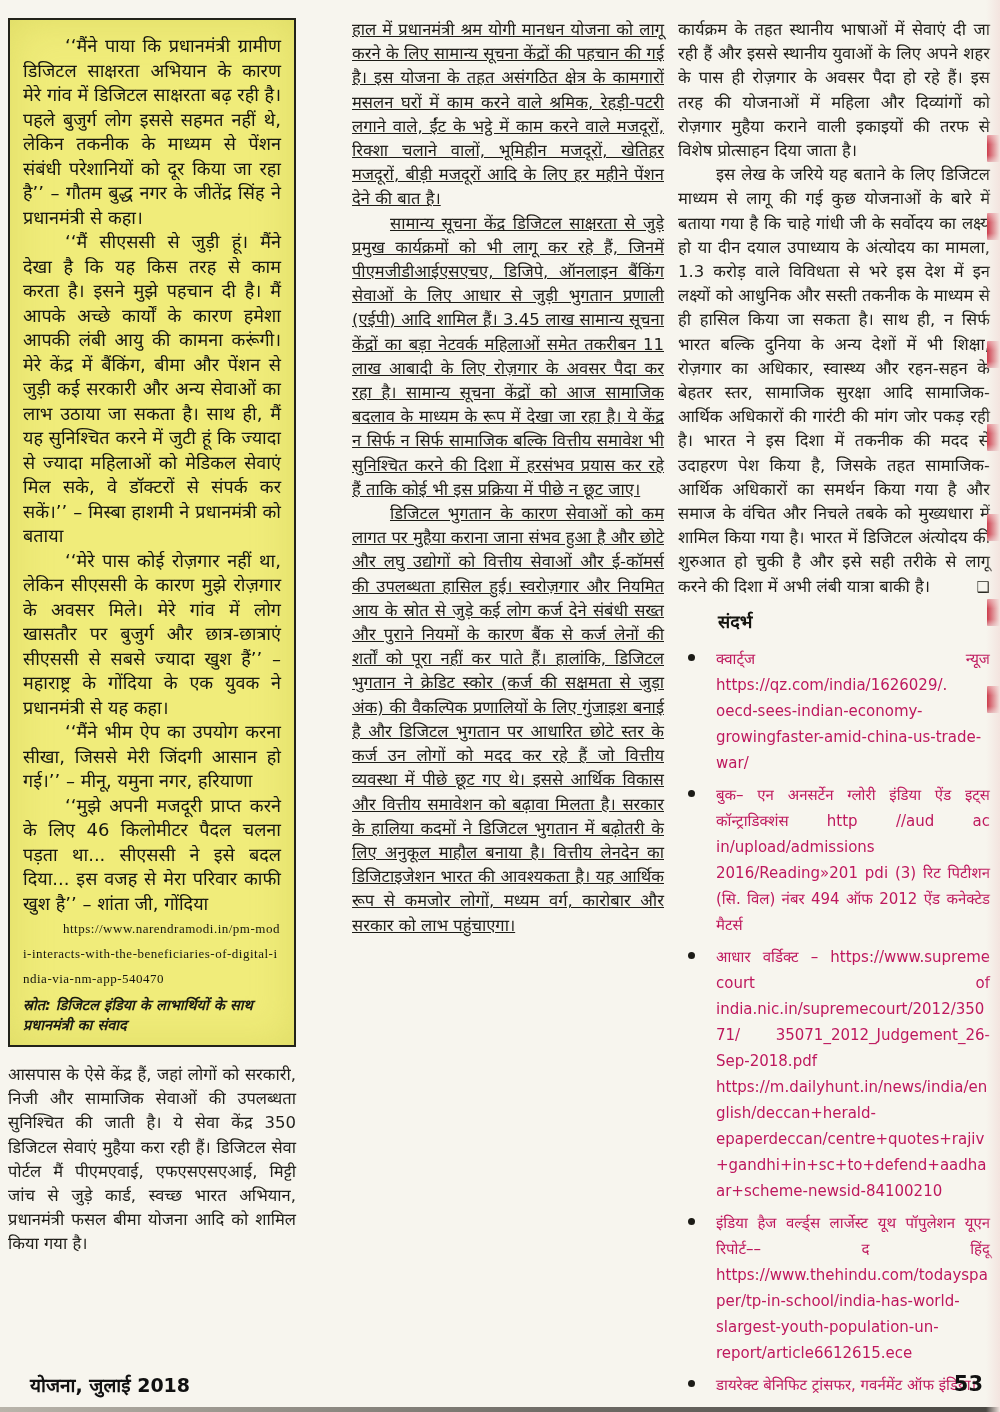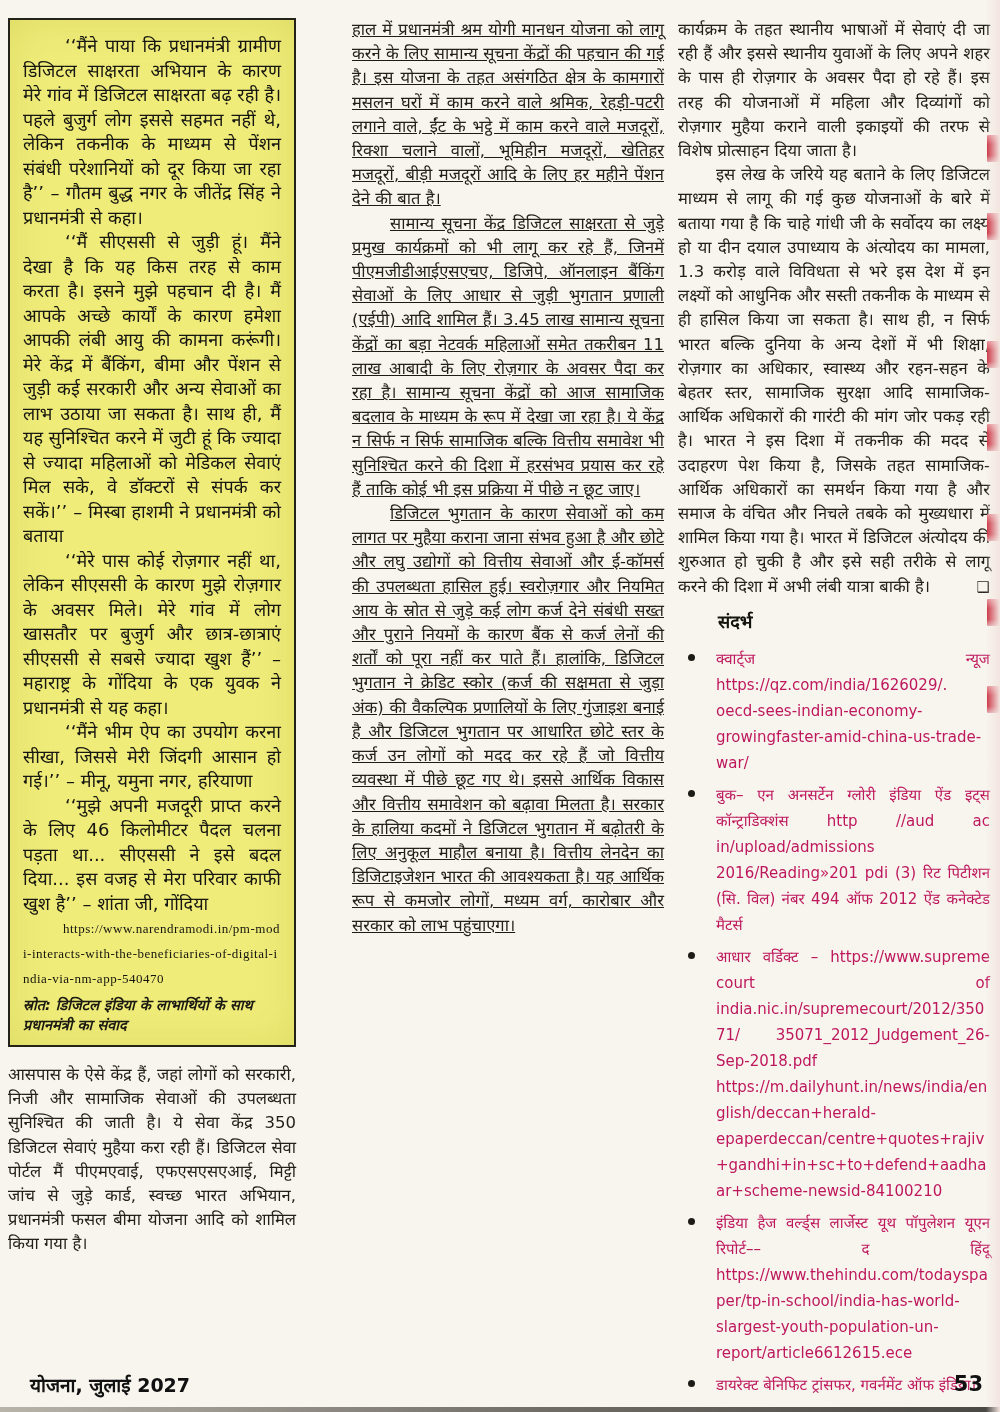--- a/index.html
+++ b/index.html
@@ -154,18 +154,18 @@
 
   <div class="edge-mark" style="top:135px"></div>
   <div class="edge-mark" style="top:213px"></div>
   <div class="edge-mark" style="top:341px"></div>
   <div class="edge-mark" style="top:424px"></div>
   <div class="edge-mark" style="top:514px"></div>
   <div class="edge-mark" style="top:599px"></div>
   <div class="edge-mark" style="top:686px"></div>
 
   <div class="footer">
-    <span class="footer-journal">योजना, जुलाई 2027</span>
+    <span class="footer-journal">योजना, जुलाई 2018</span>
     <span class="footer-page">53</span>
   </div>
   <div class="bottom-strip"></div>
 
 </div>
 
 </body></html>

